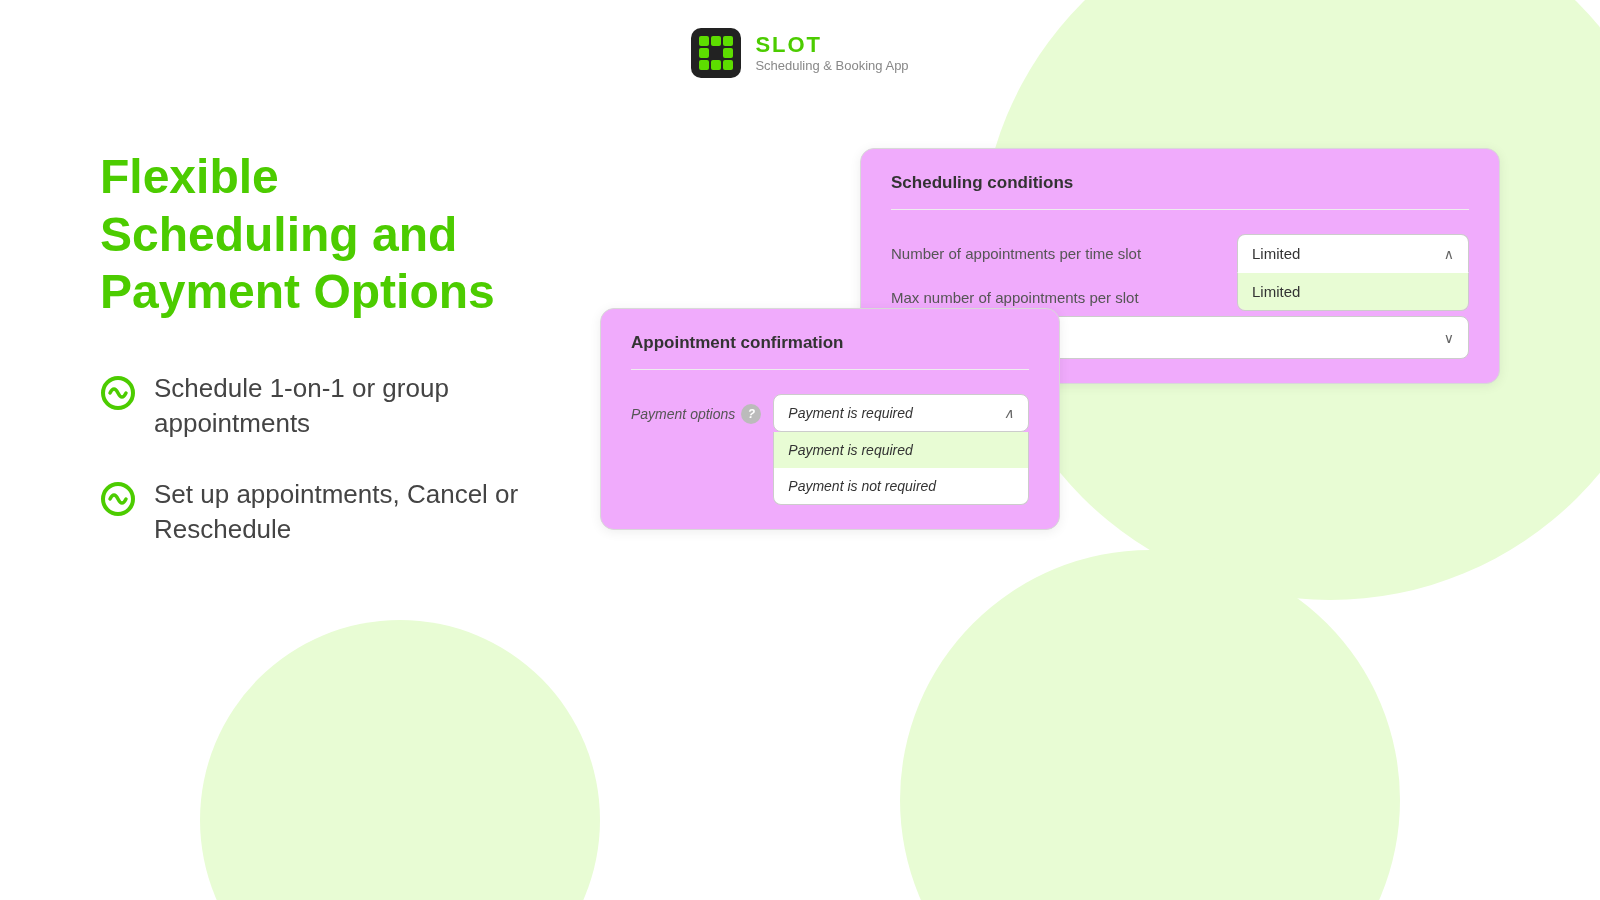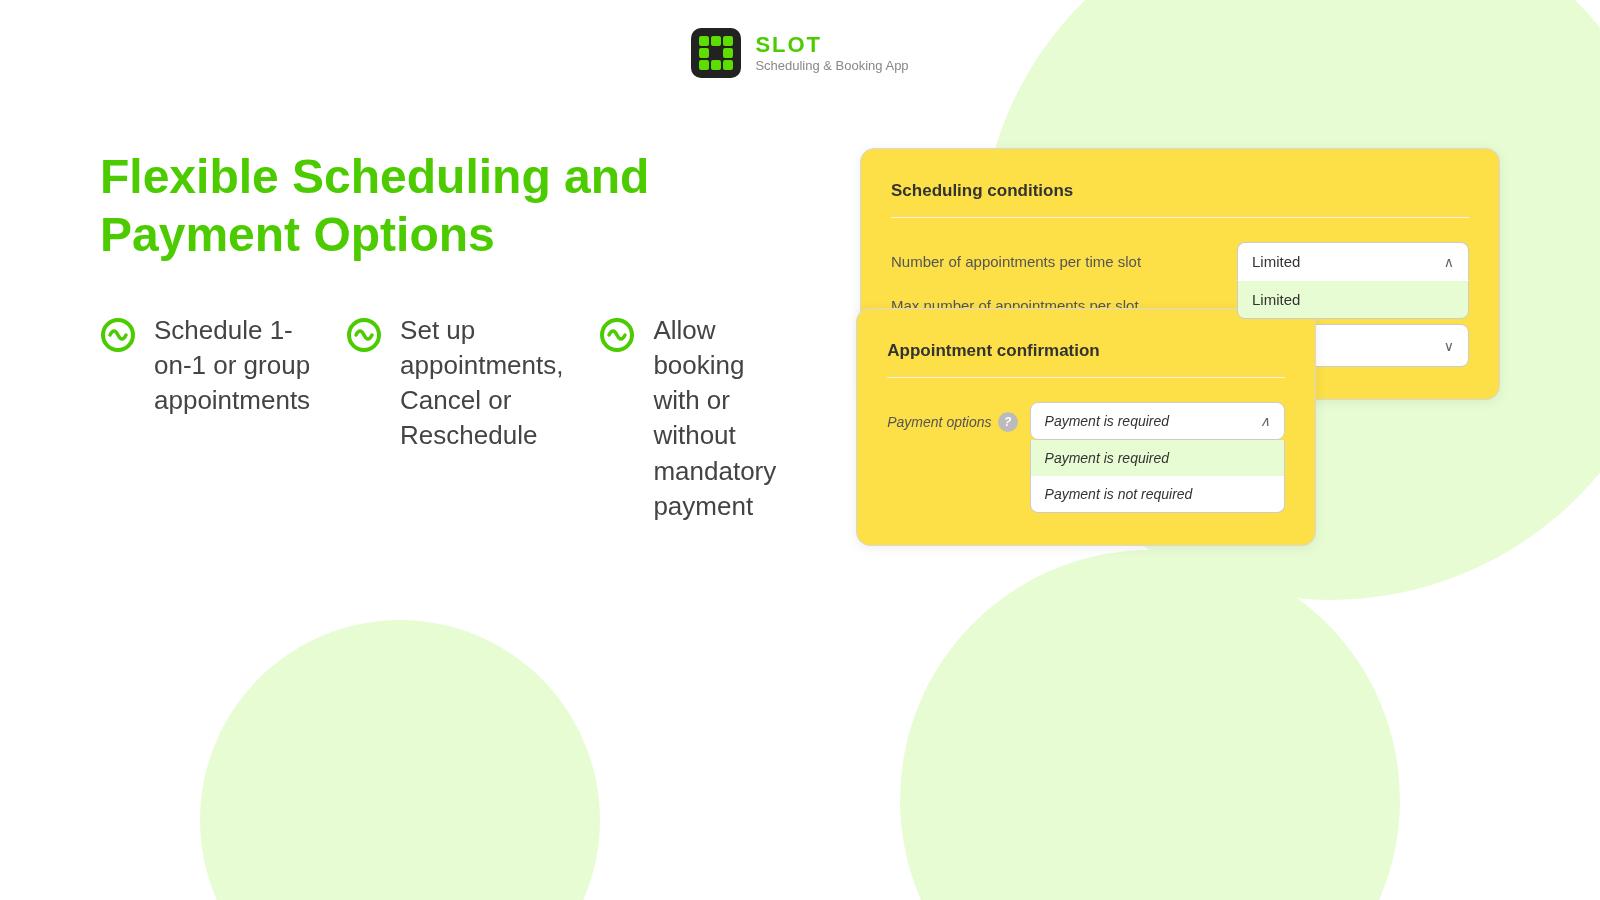--- a/index.html
+++ b/index.html
@@ -109,21 +109,21 @@
     }
     .page-title {
       font-size: 48px;
       font-weight: 800;
       color: #4ccc00;
       line-height: 1.2;
       margin-bottom: 50px;
     }
     .feature-list {
       display: flex;
-      flex-direction: row;
+      flex-direction: column;
       gap: 36px;
     }
     .feature-item {
       display: flex;
       align-items: flex-start;
       gap: 18px;
     }
     .feature-icon {
       flex-shrink: 0;
       width: 36px;
@@ -139,24 +139,24 @@
 
     
     .right {
       flex: 1;
       position: relative;
       height: 480px;
     }
 
     
     .card {
-      background: #fde047;
+      background: #f0abfc;
       border: 1.5px solid #d8d8d8;
       border-radius: 14px;
-      padding: 32px 30px;
+      padding: 24px 30px;
       box-shadow: 0 2px 12px rgba(0,0,0,0.07);
     }
 
     
     .card-scheduling {
       position: absolute;
       top: 0;
       right: 0;
       width: 640px;
     }
@@ -366,27 +366,20 @@
       </div>
 
       <div class="feature-item">
         <svg class="feature-icon" viewBox="0 0 36 36" fill="none" xmlns="http://www.w3.org/2000/svg">
           <circle cx="18" cy="18" r="15" stroke="#4ccc00" stroke-width="4" fill="none"></circle>
           <path d="M10 18 Q14 10 18 18 Q22 26 26 18" stroke="#4ccc00" stroke-width="3.5" fill="none" stroke-linecap="round"></path>
         </svg>
         <span class="feature-text">Set up appointments, Cancel or Reschedule</span>
       </div>
 
-      <div class="feature-item">
-        <svg class="feature-icon" viewBox="0 0 36 36" fill="none" xmlns="http://www.w3.org/2000/svg">
-          <circle cx="18" cy="18" r="15" stroke="#4ccc00" stroke-width="4" fill="none"></circle>
-          <path d="M10 18 Q14 10 18 18 Q22 26 26 18" stroke="#4ccc00" stroke-width="3.5" fill="none" stroke-linecap="round"></path>
-        </svg>
-        <span class="feature-text">Allow booking with or without mandatory payment</span>
-      </div>
 
     </div>
   </div>
 
   <div class="right">
 
     <div class="card card-scheduling">
       <div class="card-title">Scheduling conditions</div>
 
       <div class="field-row">

